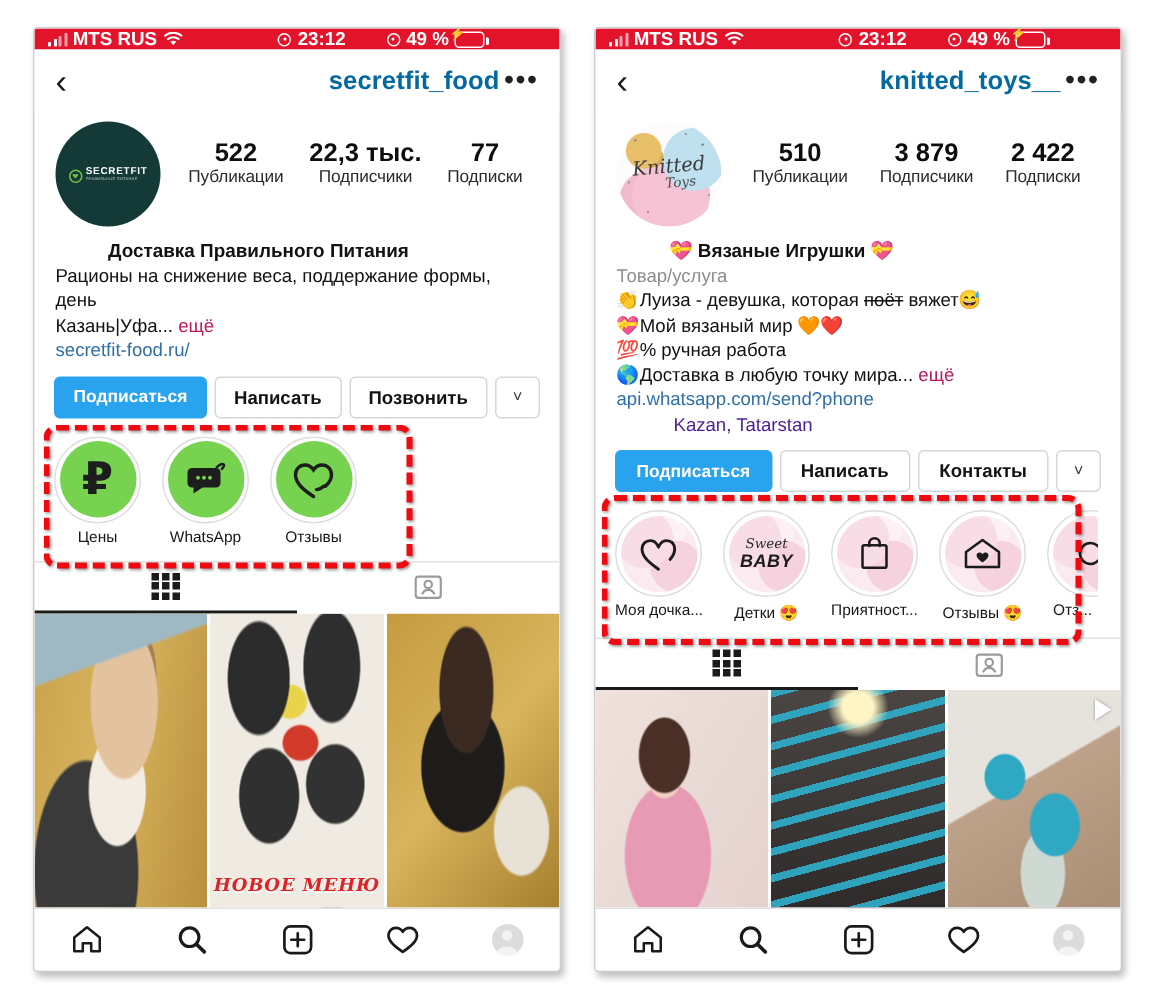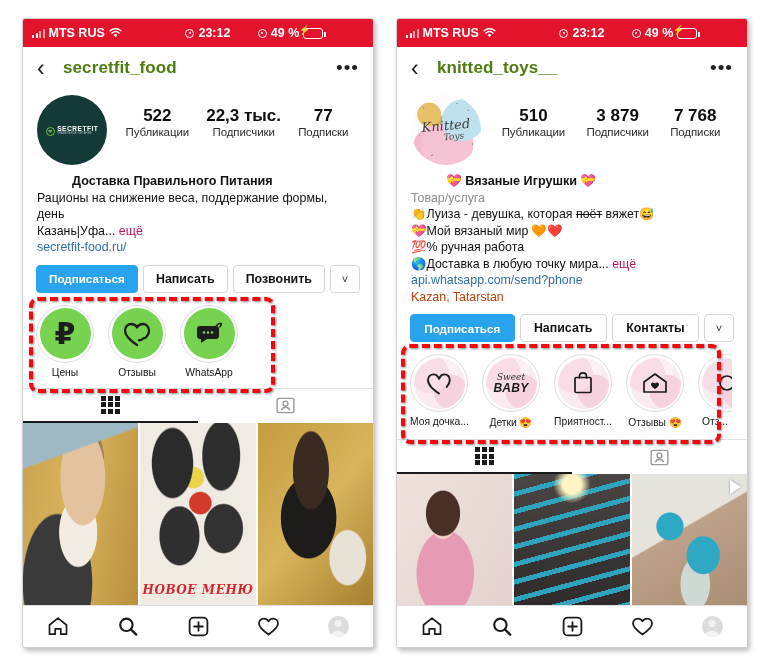--- a/index.html
+++ b/index.html
@@ -24,21 +24,21 @@
     border: 1px solid #cfcfcf;
     border-radius: 3px;
     box-shadow: 2px 3px 5px rgba(0,0,0,0.26);
     overflow: hidden;
     display: flex;
     flex-direction: column;
   }
 
   
   .statusbar {
-    height: 28px;
+    height: 14px;
     background: #e3132c;
     color: #fff;
     display: flex;
     align-items: center;
     font-size: 12.5px;
     font-weight: bold;
     padding: 0 9px;
     flex: 0 0 auto;
   }
   .sb-left { display: flex; align-items: center; gap: 4px; width: 38%; }
@@ -60,21 +60,21 @@
 
   
   .navbar {
     height: 42px;
     display: flex; align-items: center;
     padding: 0 14px;
     background: #fff;
     flex: 0 0 auto;
   }
   .back { width: 26px; font-size: 23px; color: #1b1b1b; line-height: 1; font-weight: 300; cursor: pointer; }
-  .handle { flex: 1; text-align: left; font-size: 17px; font-weight: bold; color: #4d7c0f; letter-spacing: .1px; }
+  .handle { flex: 1; text-align: right; font-size: 17px; font-weight: bold; color: #0369a1; letter-spacing: .1px; }
   .dots { width: 26px; text-align: right; font-size: 19px; color: #222; letter-spacing: 1px; line-height: .6; cursor: pointer; }
 
   
   .profile-top { display: flex; align-items: flex-start; padding: 6px 14px 0 14px; }
   .avatar {
     width: 70px; height: 70px; border-radius: 50%;
     flex: 0 0 auto; overflow: hidden; position: relative;
   }
   .av-secretfit { background: #133a36; display:flex; align-items:center; justify-content:center; }
   .sf-logo { display:flex; align-items:center; gap:2.5px; transform: translateY(1px); }
@@ -111,21 +111,21 @@
   .stat { text-align: center; }
   .stat .num { font-size: 17px; font-weight: bold; color: #0d0d0d; line-height: 1.25; }
   .stat .lbl { font-size: 11.5px; color: #2b2b2b; letter-spacing: -.1px; }
 
   .bio { padding: 8px 14px 0 14px; font-size: 12.4px; line-height: 1.33; color: #121212; }
   .bio .title { font-weight: bold; font-size: 12.6px; margin-left: 35px; }
   .bio .sub { color: #8e8e8e; }
   .bio .more { color: #be185d; }
   .bio .strike { text-decoration: line-through; }
   .bio .link { color: #2f6fa8; }
-  .bio .addr { color: #c2410c; }
+  .bio .addr { color: #4c1d95; margin-left: 38px; }
 
   
   .actions { display: flex; gap: 5px; padding: 9px 13px 0 13px; }
   .btn {
     height: 28px; border: 1px solid #d4d6da; border-radius: 4px;
     background: #fff; color: #131313; font-size: 12.4px; font-weight: bold;
     display: flex; align-items: center; justify-content: center; cursor: pointer;
     flex: 1 1 auto; white-space: nowrap;
   }
   .btn.primary { background: #2aa3ef; border-color: #2aa3ef; color: #fff; font-weight: bold; font-size: 11.6px; }
@@ -327,40 +327,40 @@
               <div class="disc green">
             <span class="rub">₽</span>
           </div>
             </div>
           <div class="cap">Цены</div>
         </div>
         <div class="hl">
           <div class="ring">
               <div class="disc green">
             <svg width="30" height="28" viewBox="0 0 30 28">
-              <path d="M15 25C9 21 3 16.5 3 10.5 3 6.5 6 4 9.3 4c2.3 0 4.4 1.2 5.7 3.2C16.3 5.2 18.4 4 20.7 4 24 4 27 6.5 27 10.5c0 3-1.6 5.5-4 7.6" fill="none" stroke="#1d1d1d" stroke-width="2.3" stroke-linecap="round"></path>
-              <path d="M22 18c-1.8 1.6-3.6 2.4-5 2.4" fill="none" stroke="#1d1d1d" stroke-width="2.3" stroke-linecap="round"></path>
-            </svg>
-          </div>
-            </div>
-          <div class="cap">Отзывы</div>
-        </div>
-        <div class="hl">
-          <div class="ring">
-              <div class="disc green">
-            <svg width="30" height="28" viewBox="0 0 30 28">
               <path d="M6 6h16a3 3 0 0 1 3 3v7a3 3 0 0 1-3 3h-9l-6 4v-4H6a3 3 0 0 1-3-3V9a3 3 0 0 1 3-3z" fill="#1d1d1d"></path>
               <circle cx="10" cy="12.5" r="1.3" fill="#76d24f"></circle>
               <circle cx="14" cy="12.5" r="1.3" fill="#76d24f"></circle>
               <circle cx="18" cy="12.5" r="1.3" fill="#76d24f"></circle>
               <path d="M22 6c2-2 4-3 5-2.5.8.4.2 2-1.6 3.6" fill="none" stroke="#1d1d1d" stroke-width="1.6"></path>
             </svg>
           </div>
             </div>
           <div class="cap">WhatsApp</div>
+        </div>
+        <div class="hl">
+          <div class="ring">
+              <div class="disc green">
+            <svg width="30" height="28" viewBox="0 0 30 28">
+              <path d="M15 25C9 21 3 16.5 3 10.5 3 6.5 6 4 9.3 4c2.3 0 4.4 1.2 5.7 3.2C16.3 5.2 18.4 4 20.7 4 24 4 27 6.5 27 10.5c0 3-1.6 5.5-4 7.6" fill="none" stroke="#1d1d1d" stroke-width="2.3" stroke-linecap="round"></path>
+              <path d="M22 18c-1.8 1.6-3.6 2.4-5 2.4" fill="none" stroke="#1d1d1d" stroke-width="2.3" stroke-linecap="round"></path>
+            </svg>
+          </div>
+            </div>
+          <div class="cap">Отзывы</div>
         </div>
       </div>
       <div class="annot" style="left:6px; top:4px; width:246px; height:96px;"></div>
     </div>
 
     <div class="tabs">
       <div class="tab active">
         <span class="grid-ico">
           <i></i>
             <i></i>
@@ -466,21 +466,21 @@
       <div class="stats">
         <div class="stat">
           <div class="num">510</div>
           <div class="lbl">Публикации</div>
         </div>
         <div class="stat">
           <div class="num">3 879</div>
           <div class="lbl">Подписчики</div>
         </div>
         <div class="stat">
-          <div class="num">7 768</div>
+          <div class="num">2 422</div>
           <div class="lbl">Подписки</div>
         </div>
       </div>
     </div>
 
     <div class="bio">
       <div class="title">💝 Вязаные  Игрушки 💝</div>
       <div class="sub">Товар/услуга</div>
       <div>
         <span>👏Луиза - девушка, которая </span><span class="strike">поёт</span><span> вяжет😅</span>

